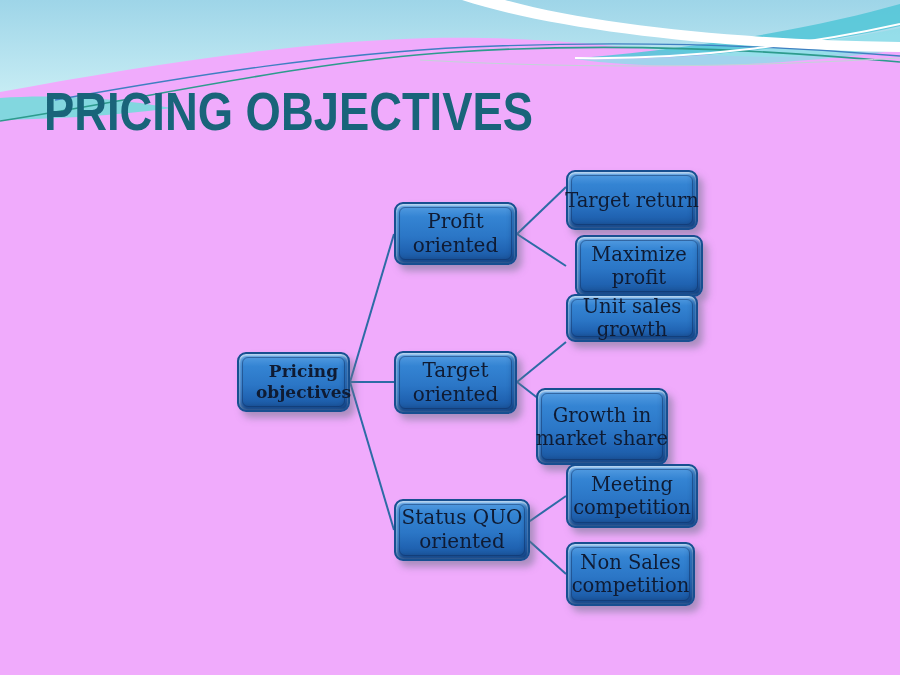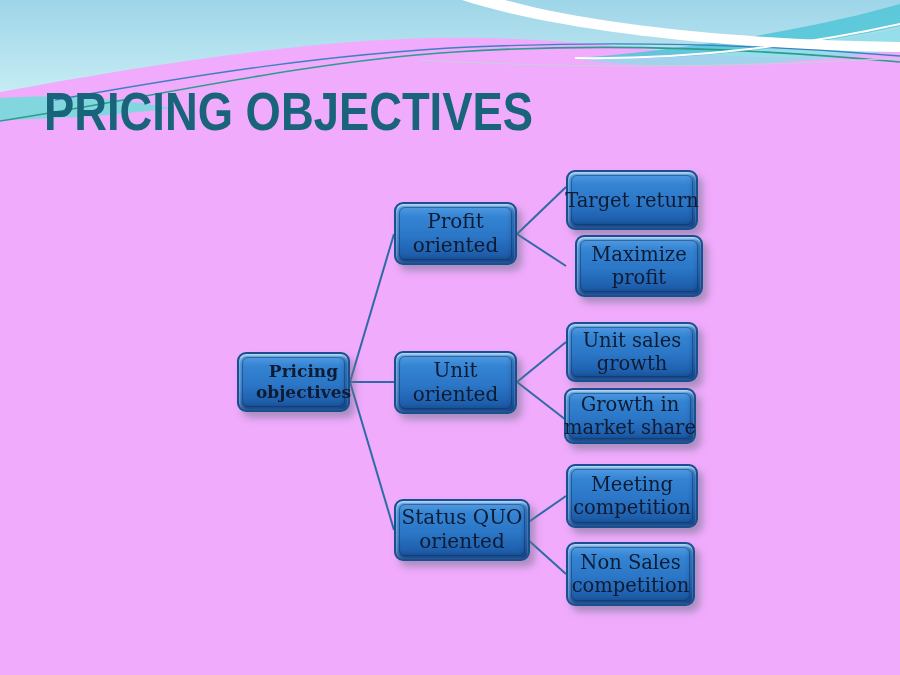--- a/index.html
+++ b/index.html
@@ -94,44 +94,44 @@
     <span class="node-label">Pricing
 objectives</span>
   </div>
 
   <div class="node mid" style="left:394px;top:202px;width:123px;height:63px;">
     <span class="node-label">Profit
 oriented</span>
   </div>
 
   <div class="node mid" style="left:394px;top:351px;width:123px;height:63px;">
-    <span class="node-label">Unit
+    <span class="node-label">Target
 oriented</span>
   </div>
 
   <div class="node mid" style="left:394px;top:499px;width:136px;height:62px;">
     <span class="node-label">Status QUO
 oriented</span>
   </div>
 
   <div class="node leaf" style="left:566px;top:170px;width:132px;height:60px;">
     <span class="node-label">Target return</span>
   </div>
 
   <div class="node leaf" style="left:566px;top:235px;width:128px;height:62px;margin-left:9px;">
     <span class="node-label">Maximize
 profit</span>
   </div>
 
-  <div class="node leaf" style="left:566px;top:322px;width:132px;height:60px;">
+  <div class="node leaf" style="left:566px;top:294px;width:132px;height:48px;">
     <span class="node-label">Unit sales
 growth</span>
   </div>
 
-  <div class="node leaf" style="left:564px;top:388px;width:132px;height:56px;">
+  <div class="node leaf" style="left:536px;top:388px;width:132px;height:77px;">
     <span class="node-label">Growth in
 market share</span>
   </div>
 
   <div class="node leaf" style="left:566px;top:464px;width:132px;height:64px;">
     <span class="node-label">Meeting
 competition</span>
   </div>
 
   <div class="node leaf" style="left:566px;top:542px;width:129px;height:64px;">

